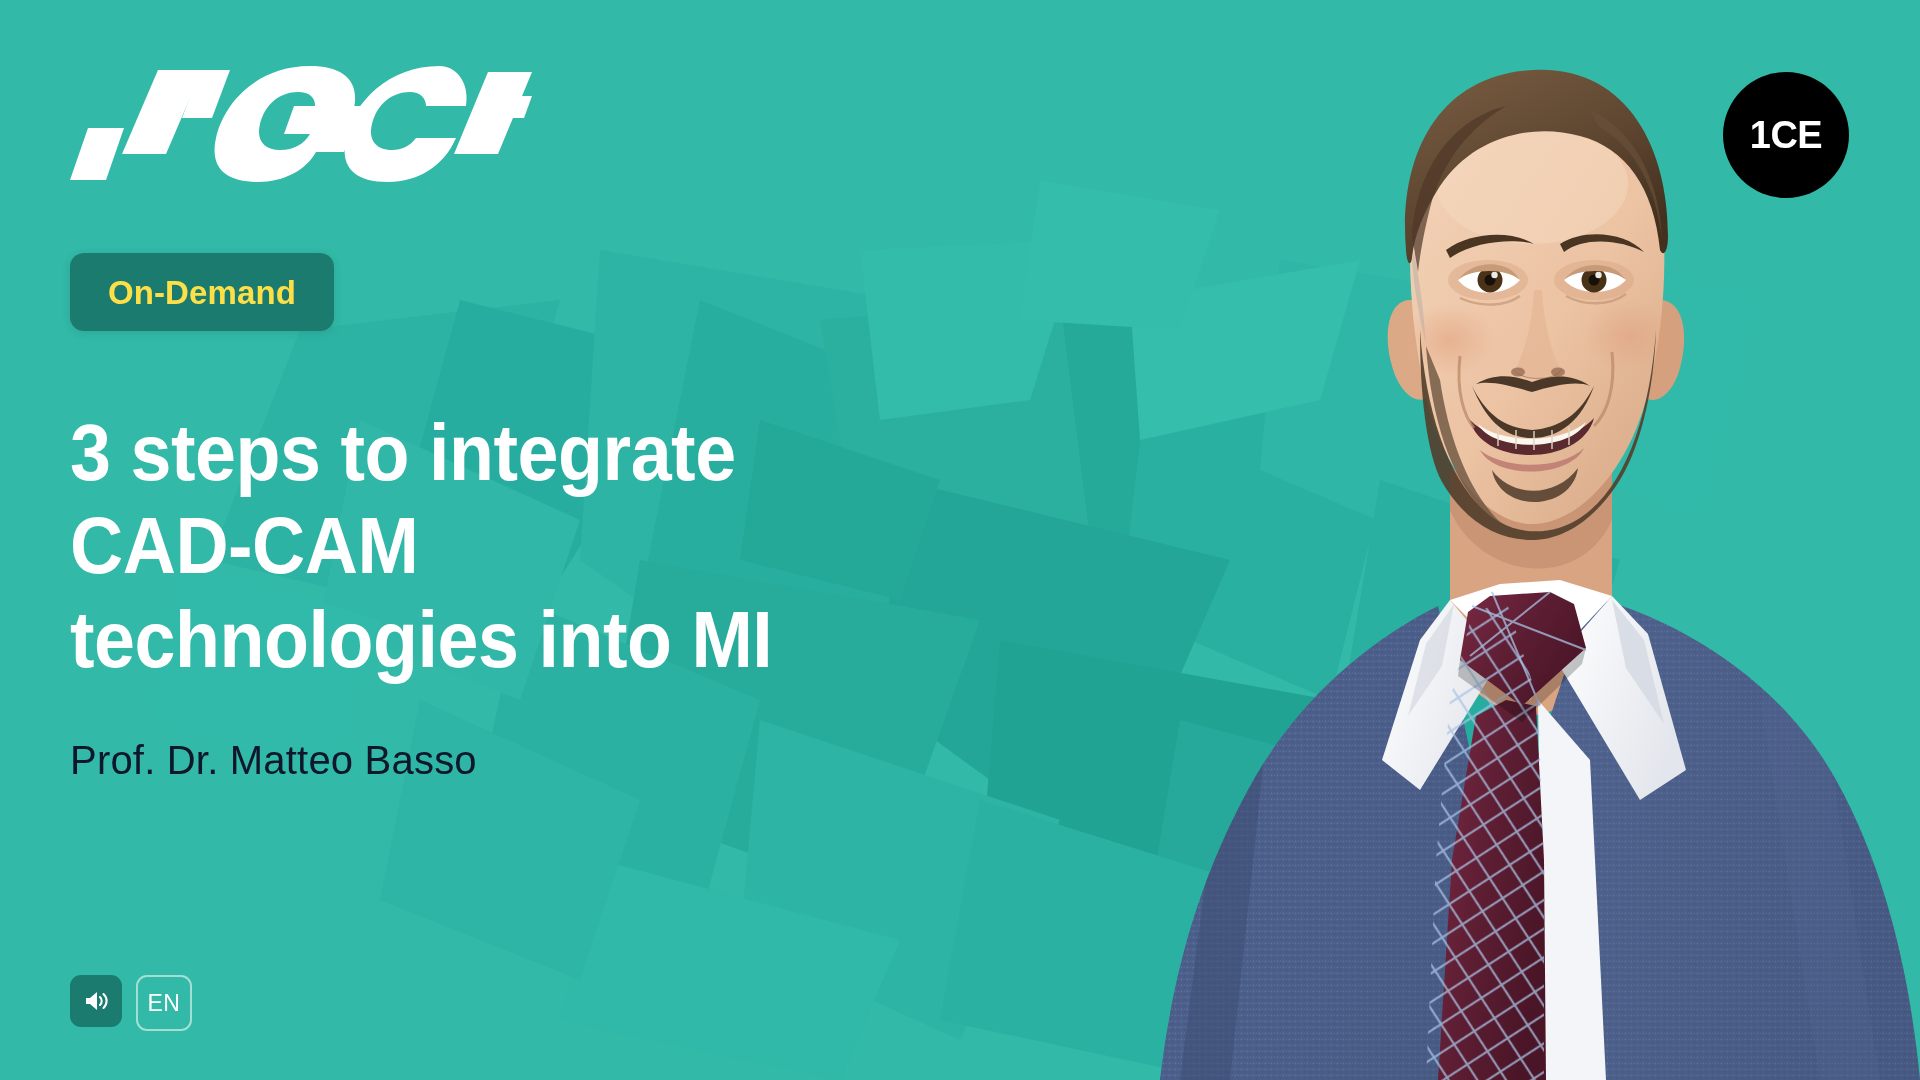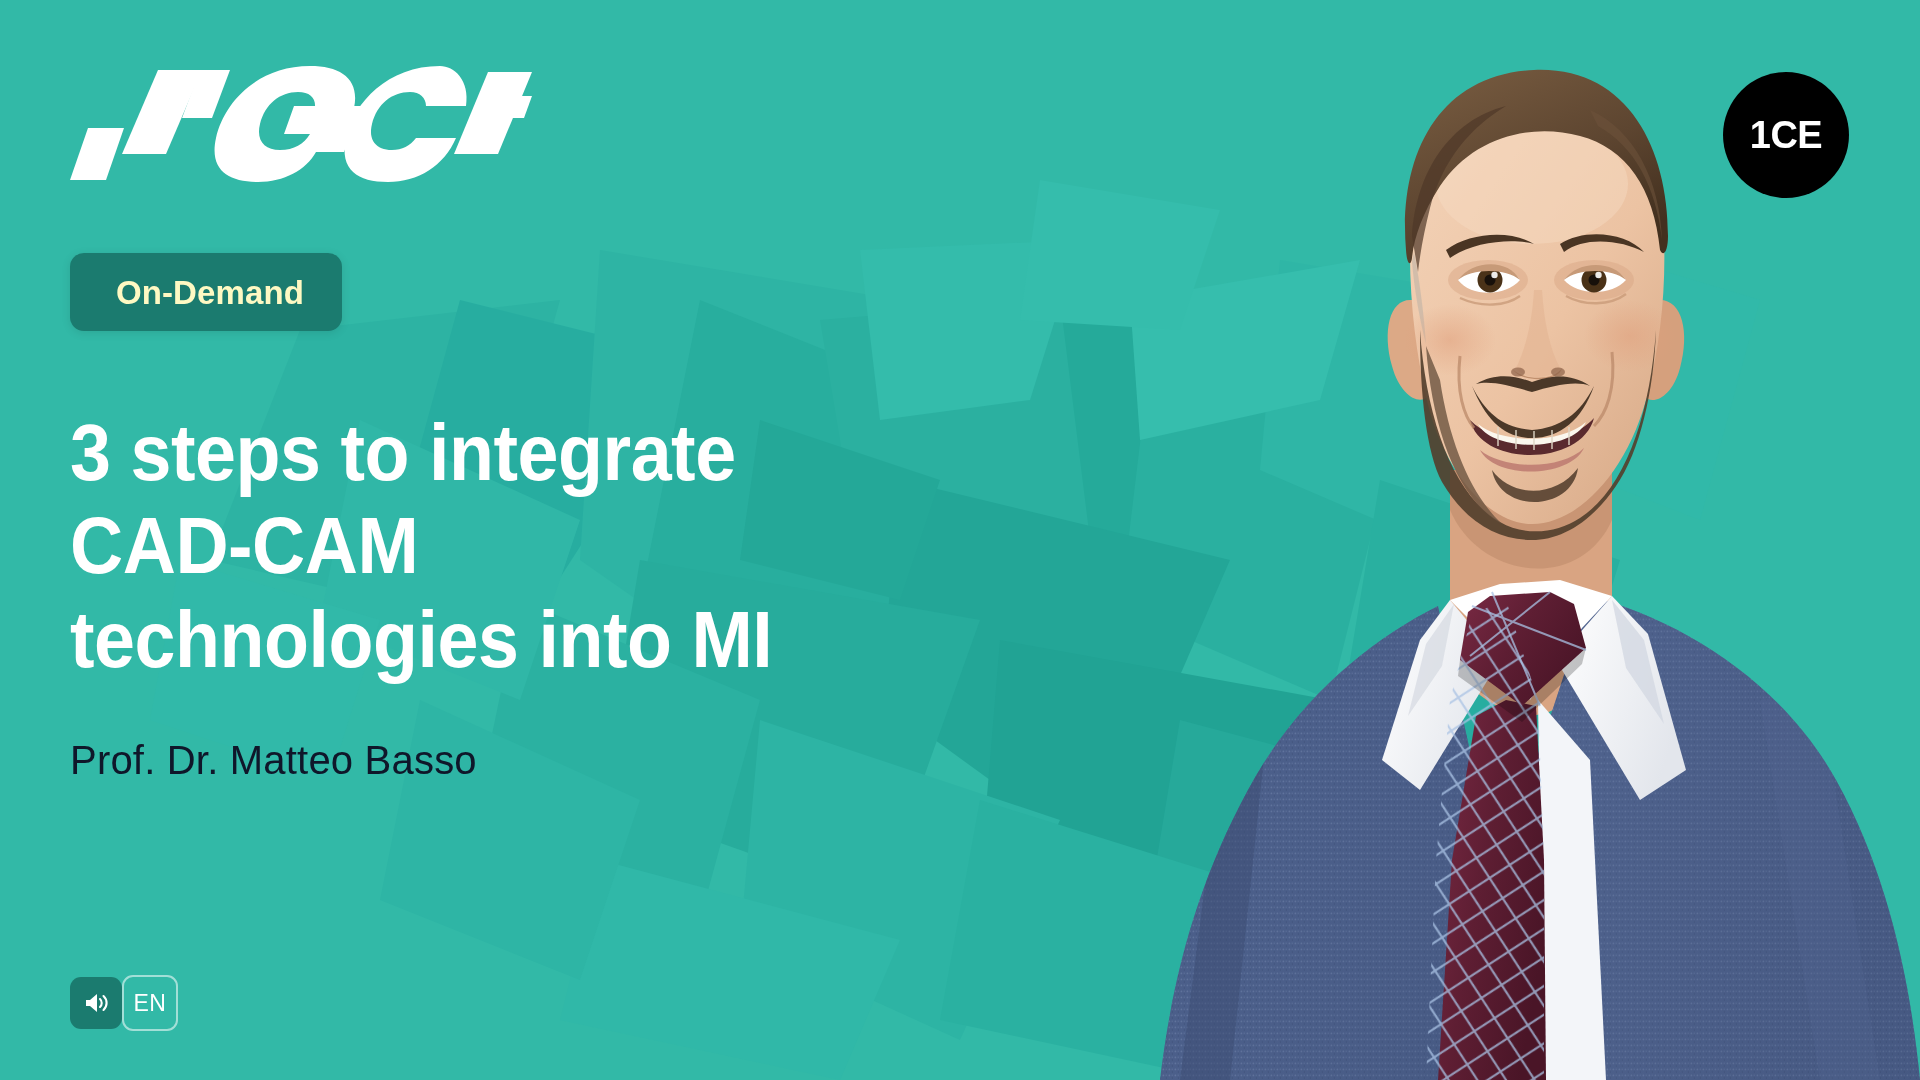--- a/index.html
+++ b/index.html
@@ -18,43 +18,43 @@
   #logo{position:absolute;left:62px;top:62px;width:470px;height:120px;}
 
   
   #ondemand{
     position:absolute;left:70px;top:253px;
     height:78px;display:flex;align-items:center;justify-content:center;
     padding:0 38px;border-radius:14px;background:#1b7b6f;
     box-shadow:0 2px 10px rgba(0,0,0,.10);
   }
   #ondemand .lbl{
-    color:#fef9c3;font-size:33px;font-weight:700;letter-spacing:.1px;
-    white-space:nowrap;line-height:1;margin-left:8px;
+    color:#fde047;font-size:33px;font-weight:700;letter-spacing:.1px;
+    white-space:nowrap;line-height:1;
   }
 
   
   #title{
     position:absolute;left:70px;top:352px;width:1120px;
     color:#fff;font-weight:700;font-size:80px;line-height:1.17;
     letter-spacing:-0.5px;
     font-family:"Liberation Sans Narrow","Liberation Sans","DejaVu Sans Condensed",sans-serif;
     transform:scaleX(.92);transform-origin:left top;
   }
   #title .tline{display:block;white-space:nowrap;}
 
   
   #speaker{
     position:absolute;left:70px;top:740px;
     color:#0f172a;font-size:40px;font-weight:400;line-height:1;
     letter-spacing:.2px;white-space:nowrap;
   }
 
   
-  #controls{position:absolute;left:70px;top:975px;display:flex;align-items:center;}
+  #controls{position:absolute;left:70px;top:975px;display:flex;align-items:flex-start;gap:14px;}
   .ctl-sound{
     width:52px;height:52px;border-radius:11px;background:#1b7b6f;
     display:flex;align-items:center;justify-content:center;cursor:pointer;
   }
   .ctl-lang{
     width:52px;height:52px;border-radius:11px;
     border:2px solid rgba(255,255,255,.55);background:transparent;
     display:flex;align-items:center;justify-content:center;cursor:pointer;
   }
   .ctl-lang span{color:#fff;font-size:23px;font-weight:400;line-height:1;letter-spacing:.5px;}

